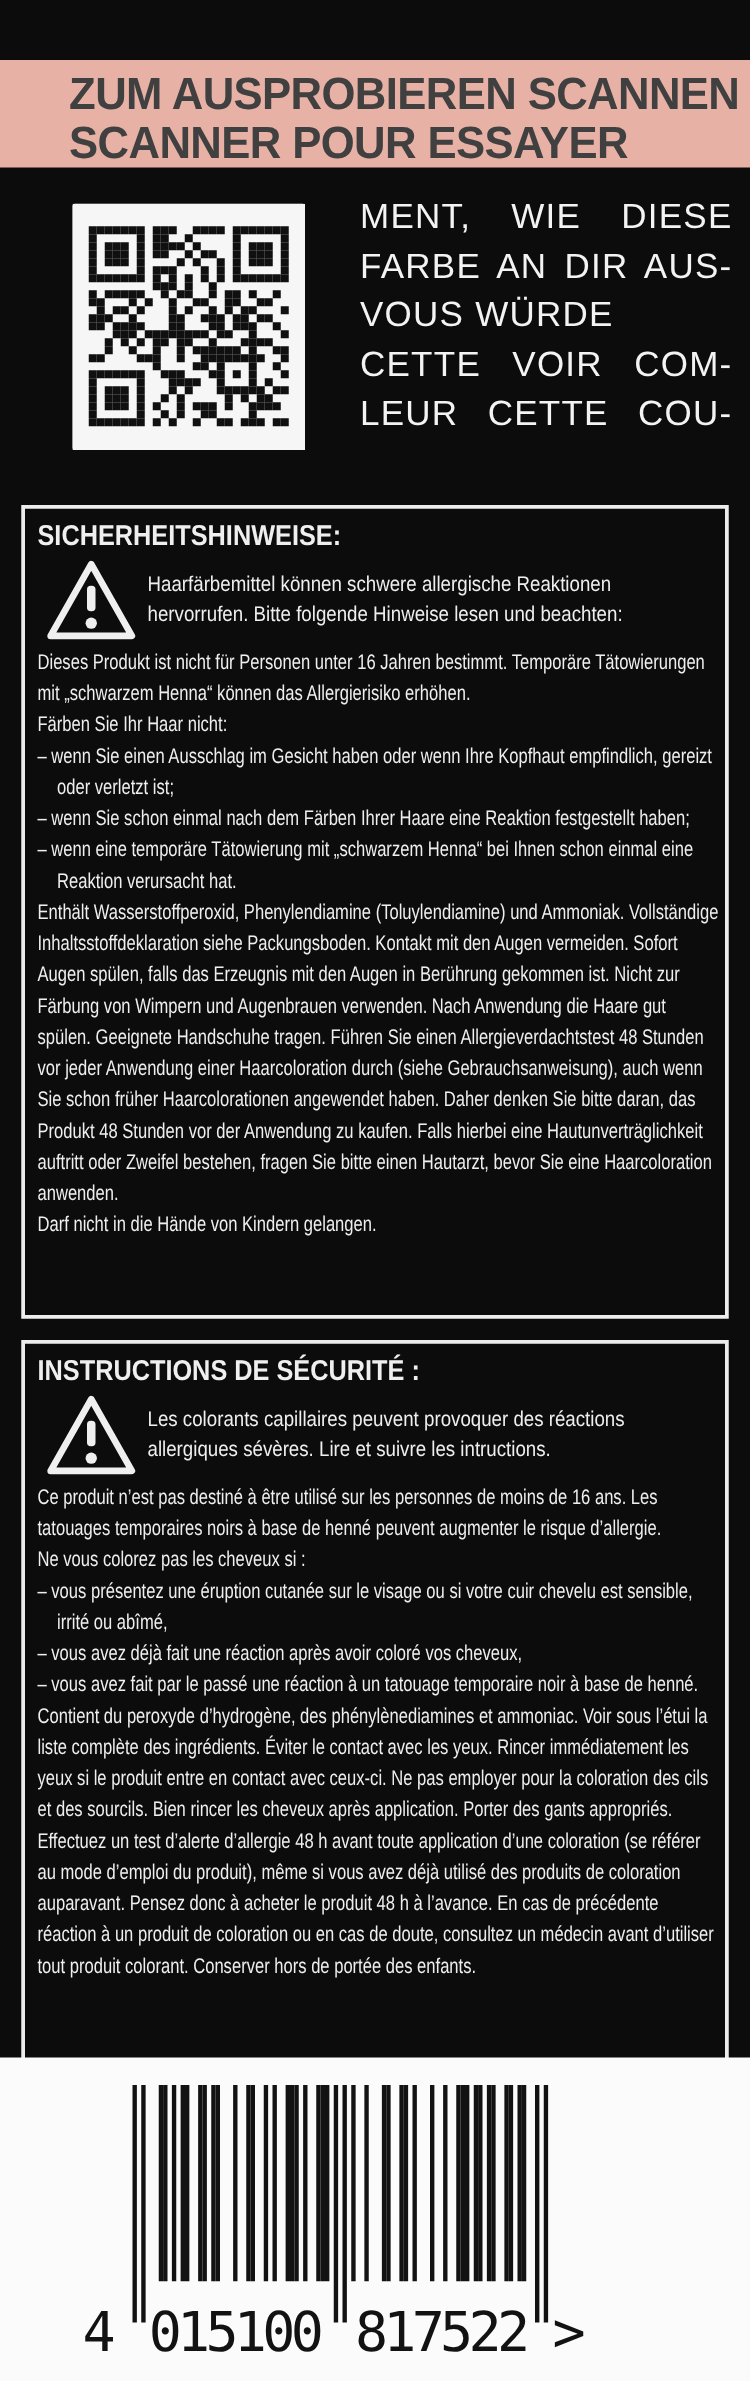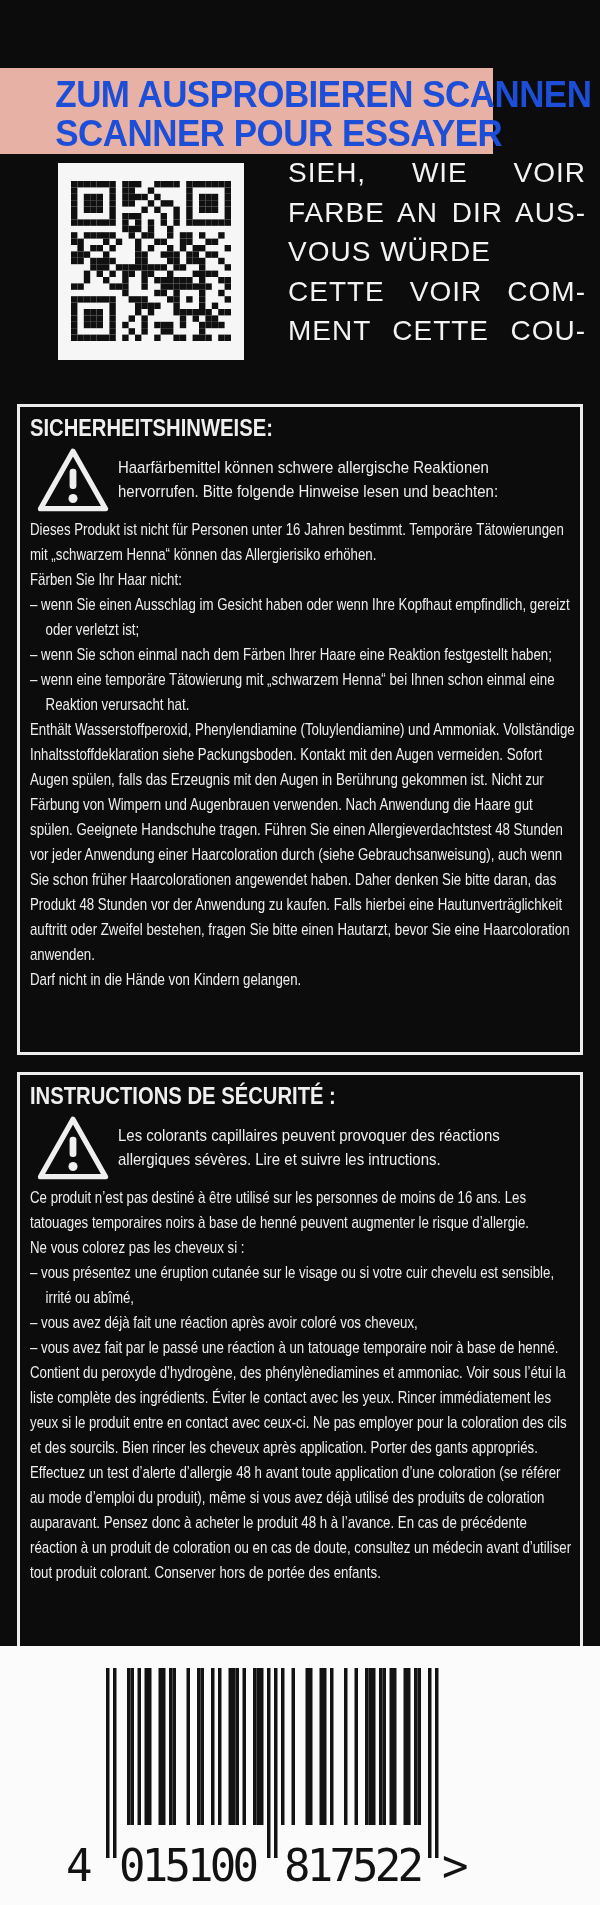--- a/index.html
+++ b/index.html
@@ -1,21 +1,21 @@
 <!DOCTYPE html>
 <html><head>
 <meta charset="utf-8">
 <style>
   html,body{margin:0;padding:0;background:#2a2a2a;}
   .label{position:relative;width:600px;height:1905px;background:#0c0c0c;
          font-family:"Liberation Sans",sans-serif;overflow:hidden;}
 
   
-  .banner{position:absolute;left:0;top:48px;width:493px;height:86px;background:#e7b1a5;
-          color:#1d4ed8;padding-top:7px;box-sizing:border-box;margin-top:20px;}
+  .banner{position:absolute;left:0;top:48px;width:600px;height:86px;background:#e7b1a5;
+          color:#404040;padding-top:7px;box-sizing:border-box;}
   .banner-line{font-weight:bold;font-size:36px;line-height:39px;letter-spacing:-0.5px;
                padding-left:57px;transform:scaleX(0.97);transform-origin:0 50%;white-space:nowrap;}
 
   
   .qr-tile{position:absolute;left:58px;top:163px;width:186px;height:197px;background:#f6f6f6;
            border-radius:2px;}
   .qr-tile svg{display:block;width:186px;height:197px;}
   .headline{position:absolute;left:288px;top:153px;width:298px;color:#f3f3f3;
             font-size:28px;line-height:39.5px;letter-spacing:1px;}
   .headline .ln{text-align:justify;text-align-last:justify;white-space:normal;}
@@ -373,25 +373,25 @@
           <rect x="134.6" y="171.6" width="6.4" height="6.4"></rect>
           <rect x="141.0" y="171.6" width="6.4" height="6.4"></rect>
           <rect x="147.4" y="171.6" width="6.4" height="6.4"></rect>
           <rect x="160.2" y="171.6" width="6.4" height="6.4"></rect>
           <rect x="166.6" y="171.6" width="6.4" height="6.4"></rect>
         </g>
     </svg>
   </div>
 
   <div class="headline">
-    <div class="ln">SIEH, WIE VOIR</div>
+    <div class="ln">MENT, WIE DIESE</div>
     <div class="ln">FARBE AN DIR AUS-</div>
     <div class="ln end">VOUS WÜRDE</div>
     <div class="ln">CETTE VOIR COM-</div>
-    <div class="ln">MENT CETTE COU-</div>
+    <div class="ln">LEUR CETTE COU-</div>
   </div>
 
   <div class="sbox box-de">
     <div class="sbox-title">SICHERHEITSHINWEISE:</div>
     <div class="warn-row">
       <div class="warn-icon">
         <svg viewBox="0 0 100 90" xmlns="http://www.w3.org/2000/svg">
           <path d="M50 7 L93 83 H7 Z" fill="none" stroke="#efefef" stroke-width="7" stroke-linejoin="round"></path>
           <rect x="45.5" y="30" width="9" height="27" rx="4" fill="#efefef"></rect>
           <circle cx="50" cy="69.5" r="6" fill="#efefef"></circle>

